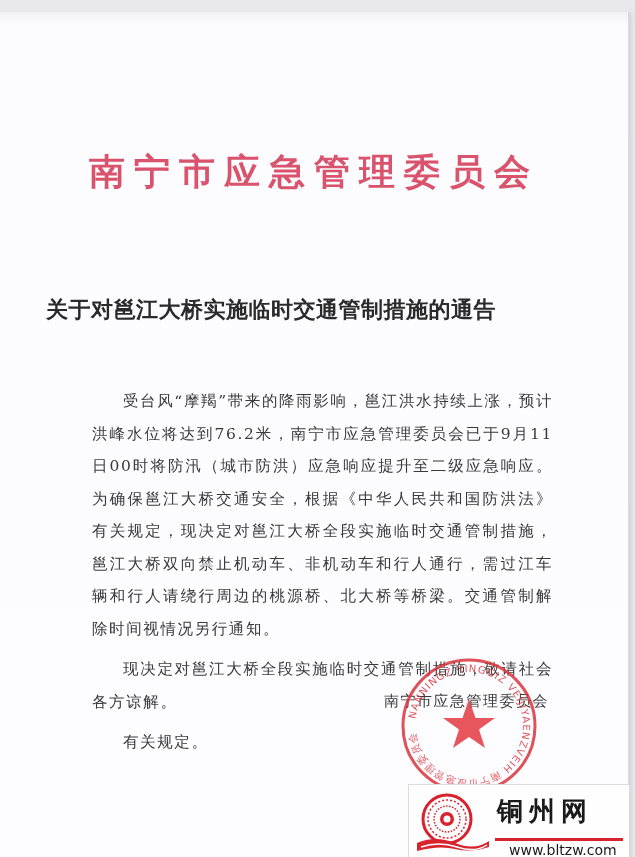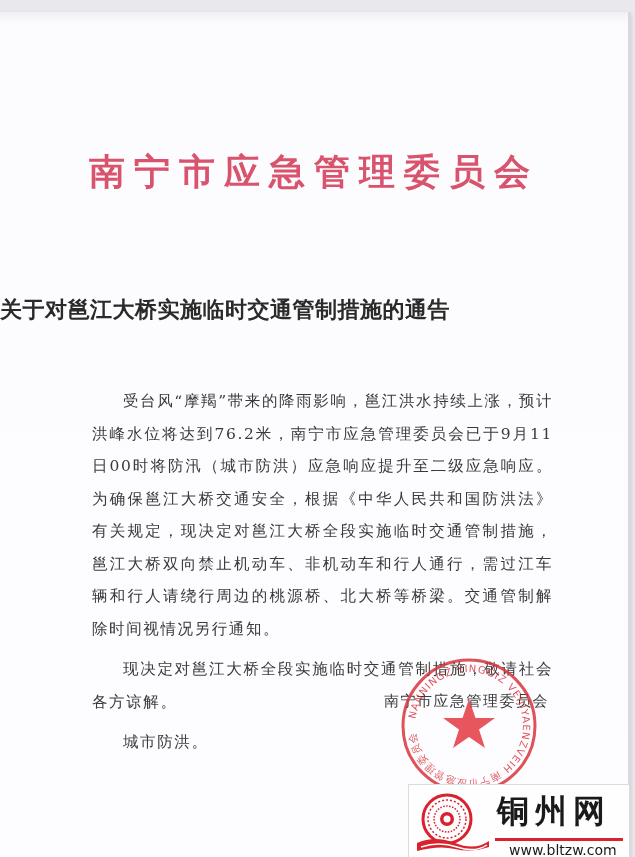--- a/index.html
+++ b/index.html
@@ -35,21 +35,21 @@
       font-weight: bold;
       font-size: 36px;
       letter-spacing: 9px;
       line-height: 52px;
     }
     .notice-title {
       position: absolute;
       left: 0;
       width: 496px;
       top: 279px;
-      text-align: left;
+      text-align: right;
       color: #2a2a2a;
       font-family: "DejaVu Serif", "Liberation Serif", serif;
       font-weight: bold;
       font-size: 22px;
       letter-spacing: 0.5px;
       line-height: 36px;
     }
     .body-text {
       position: absolute;
       left: 84px;
@@ -113,21 +113,21 @@
       top: 6px;
       width: 76px;
       height: 66px;
     }
     .wm-name {
       position: absolute;
       left: 88px;
       top: 2px;
       font-family: "DejaVu Sans", "Liberation Sans", sans-serif;
       font-weight: bold;
-      font-size: 32px;
+      font-size: 26px;
       letter-spacing: 6px;
       color: #1a1a1a;
       line-height: 48px;
     }
     .wm-line {
       position: absolute;
       left: 86px;
       top: 53px;
       width: 128px;
       height: 3px;
@@ -149,21 +149,21 @@
 
 <div class="page">
 
   <div class="org-header">南宁市应急管理委员会</div>
 
   <div class="notice-title">关于对邕江大桥实施临时交通管制措施的通告</div>
 
   <div class="body-text">
     <p>受台风“摩羯”带来的降雨影响，邕江洪水持续上涨，预计洪峰水位将达到76.2米，南宁市应急管理委员会已于9月11日00时将防汛（城市防洪）应急响应提升至二级应急响应。为确保邕江大桥交通安全，根据《中华人民共和国防洪法》有关规定，现决定对邕江大桥全段实施临时交通管制措施，邕江大桥双向禁止机动车、非机动车和行人通行，需过江车辆和行人请绕行周边的桃源桥、北大桥等桥梁。交通管制解除时间视情况另行通知。</p>
     <p>现决定对邕江大桥全段实施临时交通管制措施，敬请社会各方谅解。</p>
-    <p>城市防洪。</p>
+    <p>有关规定。</p>
   </div>
 
   <div class="signature">南宁市应急管理委员会</div>
 
   <svg class="stamp" viewBox="0 0 138 138" xmlns="http://www.w3.org/2000/svg">
     <defs>
       <path id="sealArc" d="M 69,69 m -54,0 a 54,54 0 1,1 108,0 a 54,54 0 1,1 -108,0"></path>
     </defs>
     <circle cx="69" cy="69" r="66" fill="none" stroke="#d9363e" stroke-width="3"></circle>
     <text font-family="DejaVu Sans, sans-serif" font-size="10" fill="#d9363e" letter-spacing="1">

